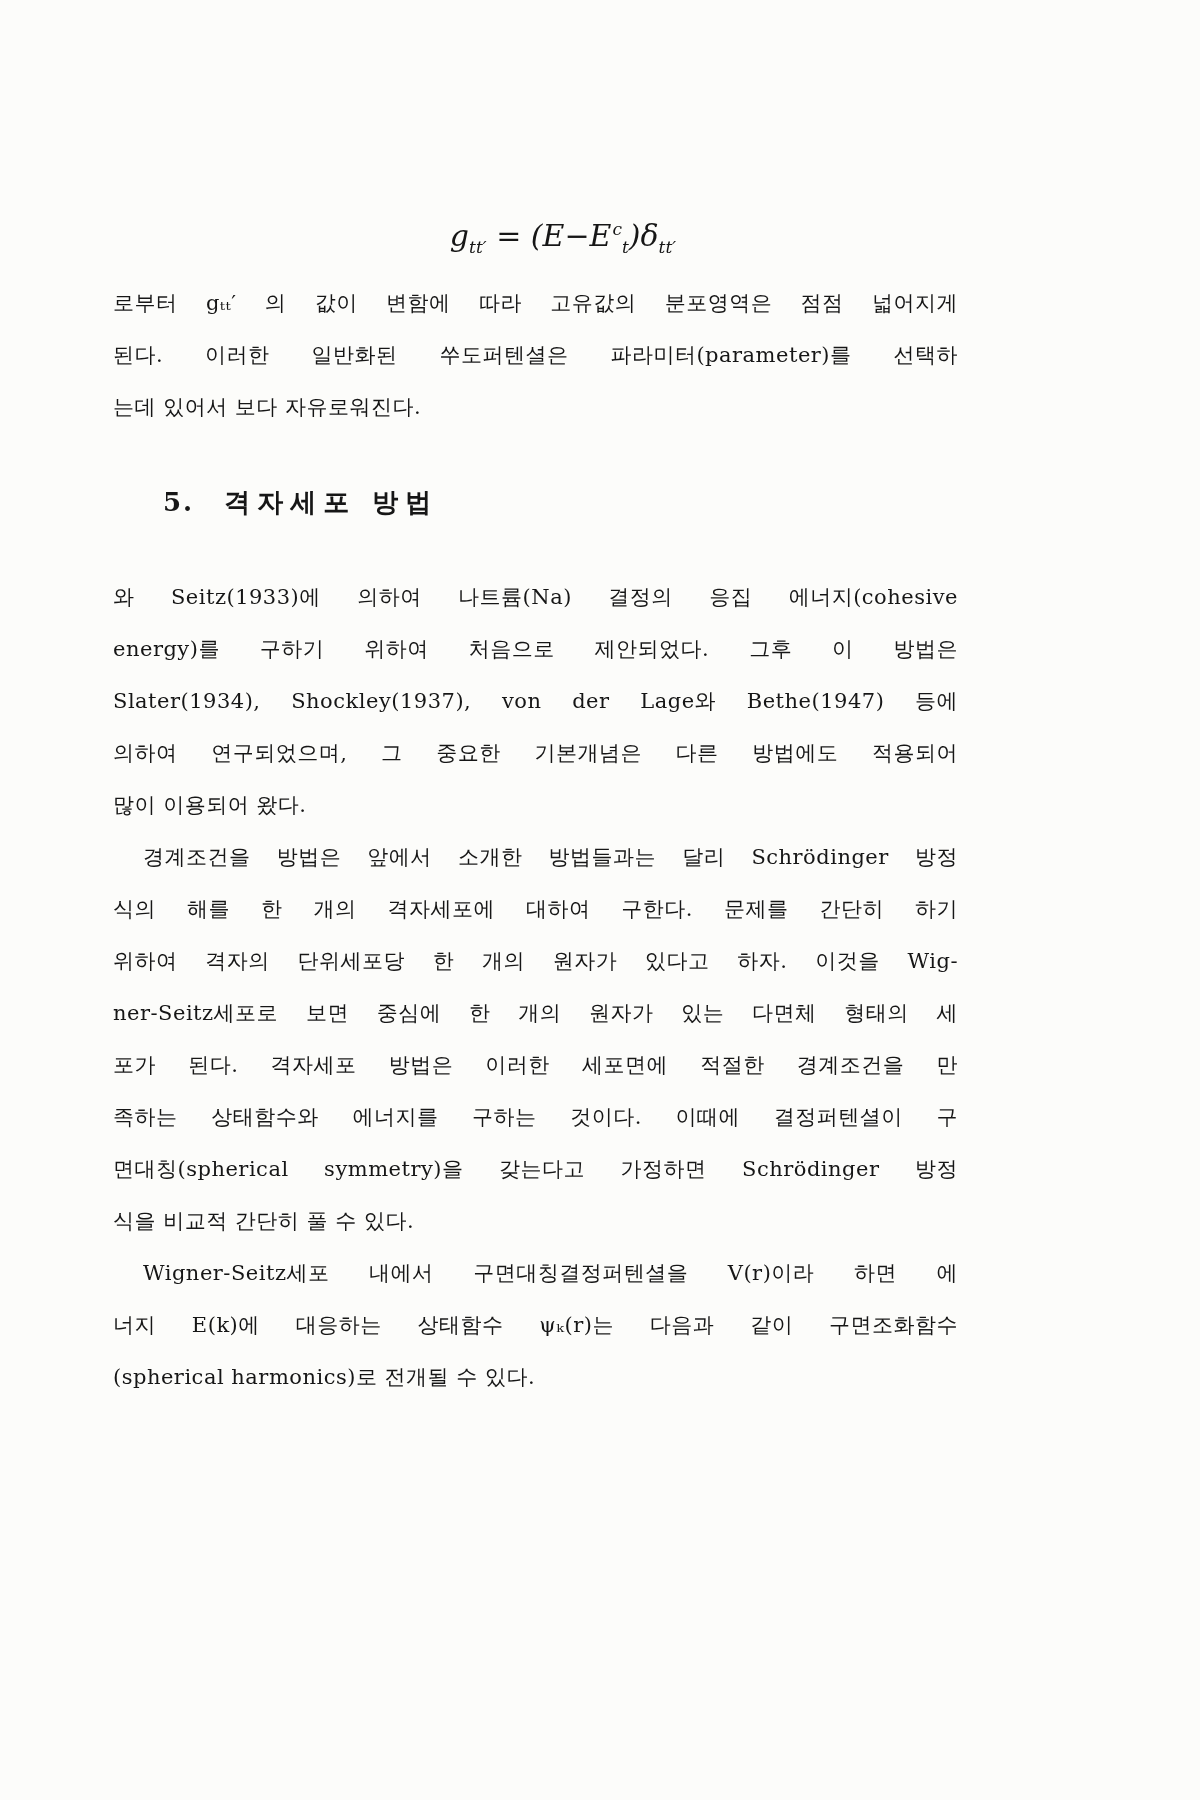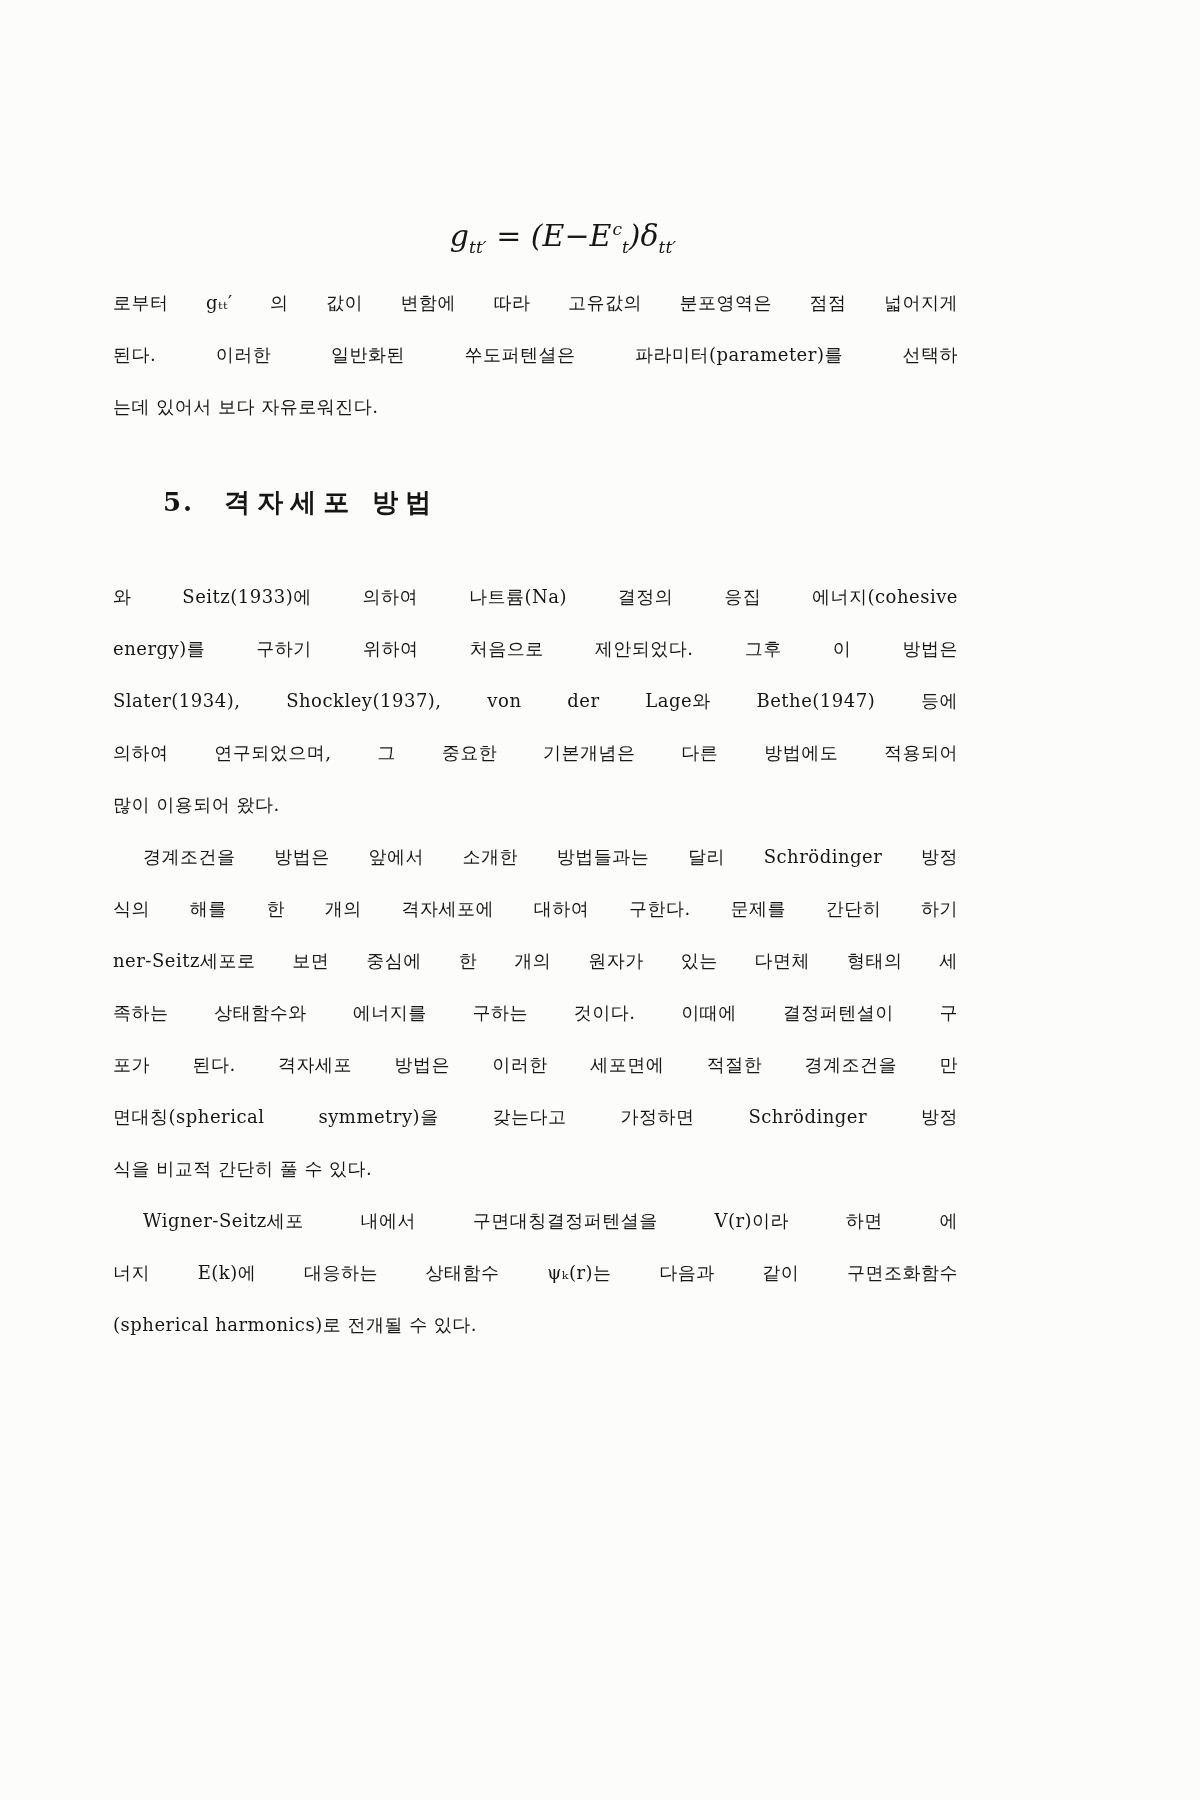--- a/index.html
+++ b/index.html
@@ -14,21 +14,21 @@
   .page { position: absolute; inset: 0; }
   .content {
     position: absolute;
     left: 113px; top: 0;
     width: 845px;
     padding-top: 205px;
   }
   
   .para { margin: 0; }
   .line {
-    font-size: 18px;
+    font-size: 21px;
     line-height: 52px;
     letter-spacing: 0.5px;
     text-align: justify;
     text-align-last: justify;
     white-space: normal;
   }
   .line.last { text-align-last: left; }
   .line.indent { text-indent: 30px; }
   
   .eq-top {
@@ -77,23 +77,24 @@
       <div class="line">와 Seitz(1933)에 의하여 나트륨(Na) 결정의 응집 에너지(cohesive</div>
       <div class="line">energy)를 구하기 위하여 처음으로 제안되었다. 그후 이 방법은</div>
       <div class="line">Slater(1934), Shockley(1937), von der Lage와 Bethe(1947) 등에</div>
       <div class="line">의하여 연구되었으며, 그 중요한 기본개념은 다른 방법에도 적용되어</div>
       <div class="line last">많이 이용되어 왔다.</div>
     </div>
 
     <div class="para">
       <div class="line indent">경계조건을 방법은 앞에서 소개한 방법들과는 달리 Schrödinger 방정</div>
       <div class="line">식의 해를 한 개의 격자세포에 대하여 구한다. 문제를 간단히 하기</div>
+      <div class="line">위하여 격자의 단위세포당 한 개의 원자가 있다고 하자. 이것을 Wig-</div>
       <div class="line">ner-Seitz세포로 보면 중심에 한 개의 원자가 있는 다면체 형태의 세</div>
+      <div class="line">포가 된다. 격자세포 방법은 이러한 세포면에 적절한 경계조건을 만</div>
       <div class="line">족하는 상태함수와 에너지를 구하는 것이다. 이때에 결정퍼텐셜이 구</div>
-      <div class="line">포가 된다. 격자세포 방법은 이러한 세포면에 적절한 경계조건을 만</div>
       <div class="line">면대칭(spherical symmetry)을 갖는다고 가정하면 Schrödinger 방정</div>
       <div class="line last">식을 비교적 간단히 풀 수 있다.</div>
     </div>
 
     <div class="para">
       <div class="line indent">Wigner-Seitz세포 내에서 구면대칭결정퍼텐셜을 V(r)이라 하면 에</div>
       <div class="line">너지 E(k)에 대응하는 상태함수 ψₖ(r)는 다음과 같이 구면조화함수</div>
       <div class="line last">(spherical harmonics)로 전개될 수 있다.</div>
     </div>
 

